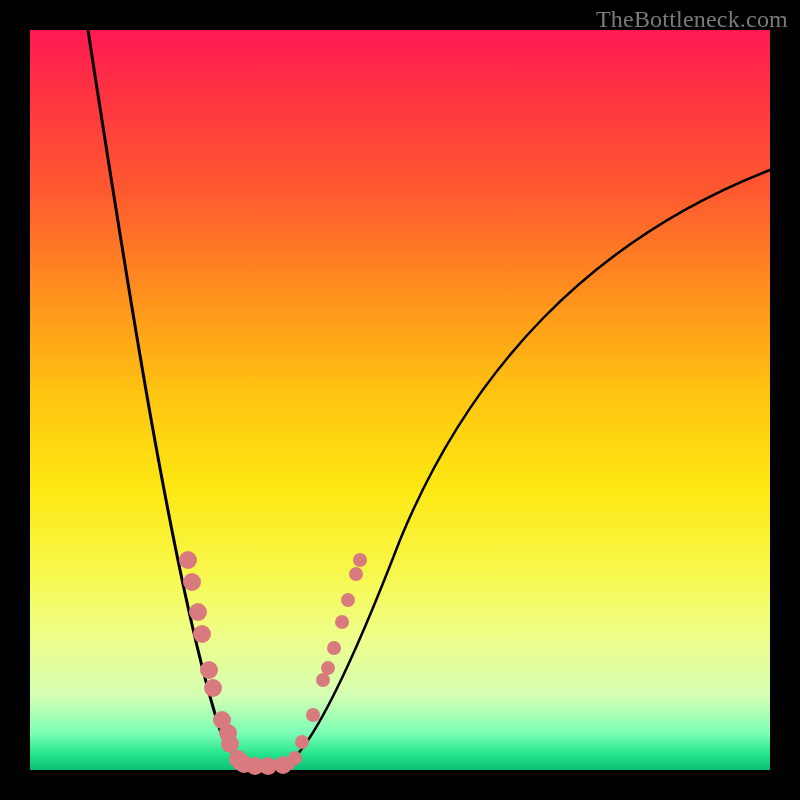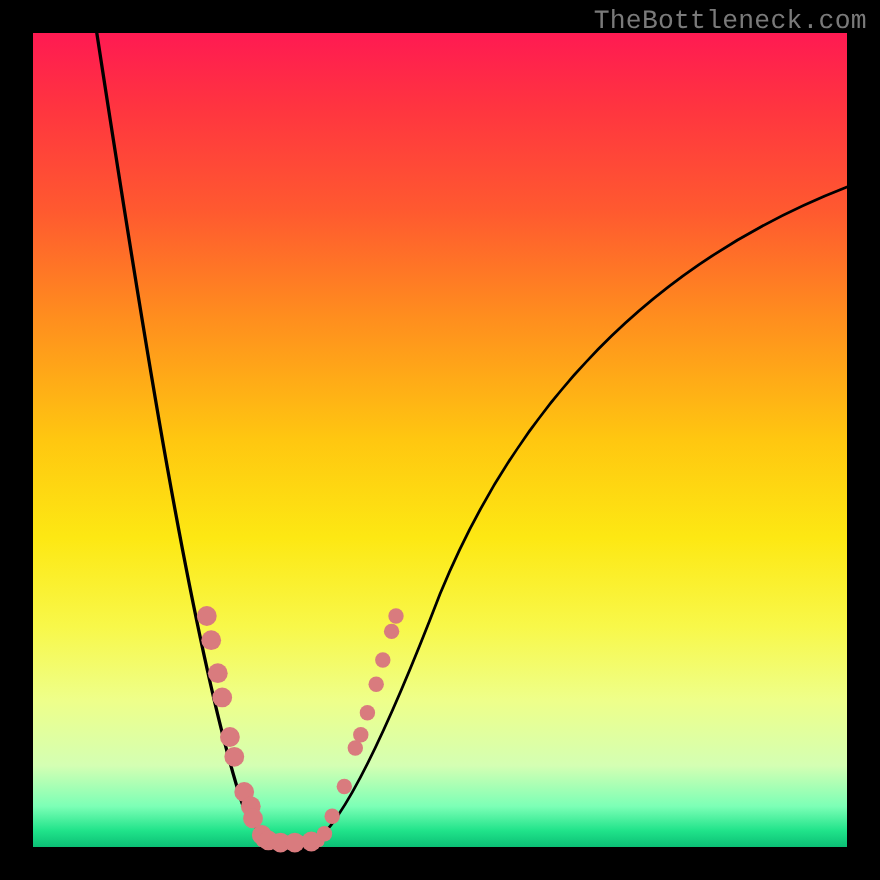--- a/index.html
+++ b/index.html
@@ -34,21 +34,21 @@
       #d4ffb3 90%,
       #7cffb6 95%,
       #20e38a 98%,
       #0bbf75 100%
     );
   }
   .watermark {
     position: absolute;
     top: 6px;
     right: 12px;
-    font-family: Liberation Mono, monospace;
+    font-family: Liberation Serif, serif;
     font-size: 24px;
     color: #7a7a7a;
     font-weight: 500;
     letter-spacing: 0.2px;
   }
   svg.curve {
     position: absolute;
     left: 0;
     top: 0;
     width: 740px;

